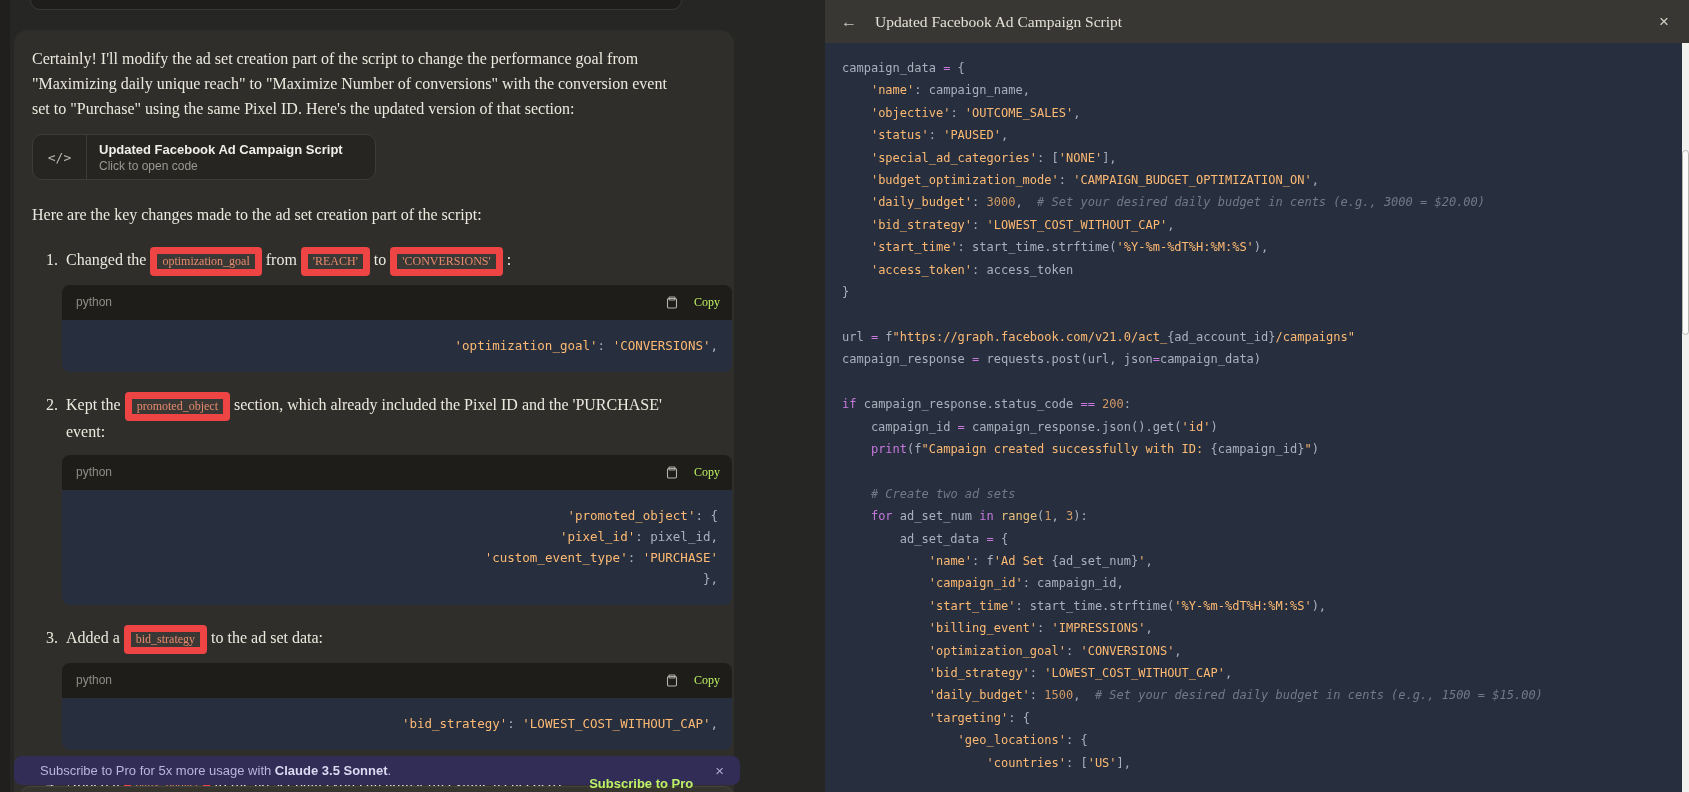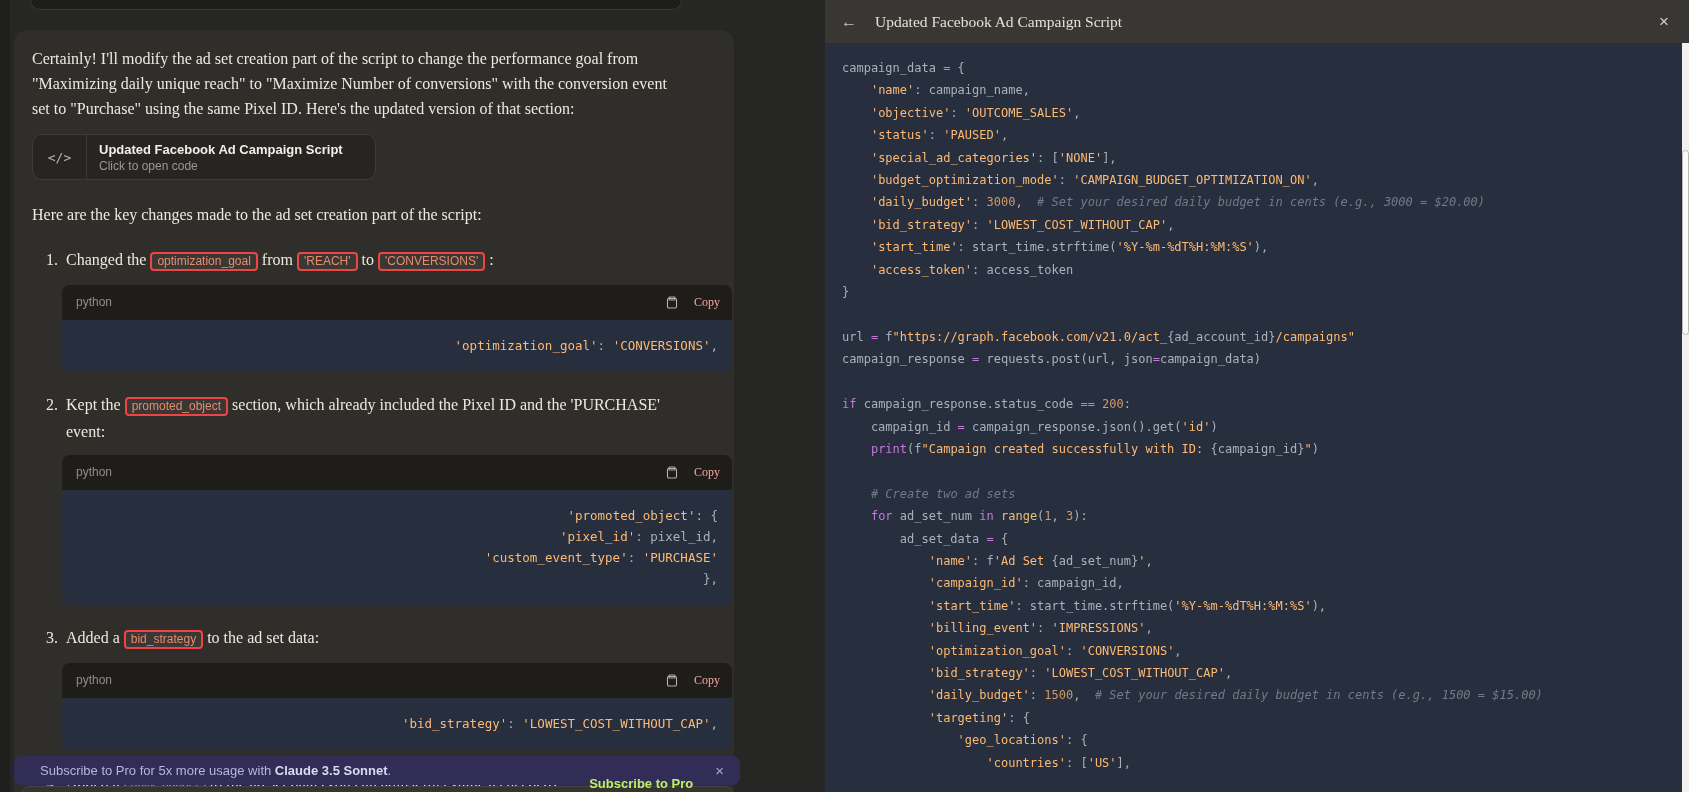--- a/index.html
+++ b/index.html
@@ -25,29 +25,29 @@
     font-family:"DejaVu Sans Mono", monospace; font-size:13px; }
   .artifact-meta { padding:7px 12px 0 12px; }
   .artifact-title { font-size:13px; font-weight:bold; color:#f1efe8; white-space:nowrap; }
   .artifact-sub { font-size:12px; color:#9c9992; margin-top:2px; }
 
   ol.changes { list-style:none; margin-top:14px; }
   ol.changes li { position:relative; padding-left:34px; margin-top:20px;
     font-family:"Liberation Serif", serif; font-size:16px; line-height:25px; color:#eceade;
     max-width:660px; }
   .li-num { position:absolute; left:14px; top:0; }
-  .inline-code { font-family:Liberation Sans, sans-serif; font-size:12px; color:#e78a6e;
-    background:#3a3834; border:2px solid #ef4444; border-radius:4px; padding:0 5px 1px 5px;
+  .inline-code { font-family:Liberation Serif, serif; font-size:12px; color:#e78a6e;
+    background:#3a3834; border:7px solid #ef4444; border-radius:4px; padding:0 5px 1px 5px;
     white-space:nowrap; }
 
   .code-block { margin-top:11px; margin-left:-4px; width:670px; border-radius:8px; overflow:hidden; }
   .code-head { height:35px; background:#1e1d1a; display:flex; align-items:center;
     justify-content:space-between; padding:0 12px 0 14px; }
   .code-lang { font-size:12px; color:#8f8d87; font-family:"Liberation Sans", sans-serif; }
-  .copy-btn { display:flex; align-items:center; gap:16px; font-size:12px; color:#fca5a5; cursor:pointer; }
+  .copy-btn { display:flex; align-items:center; gap:16px; font-size:12px; color:#bef264; cursor:pointer; }
   .copy-btn svg { display:block; }
   .code-body { background:#272e3d; padding:15px 14px 16px 16px;text-align:right; }
   .code-body pre, .art-code pre { font-family:"DejaVu Sans Mono", monospace; font-size:12.5px;
     line-height:21px; white-space:pre; }
 
   
   .tk-d { color:#a9b1bd; }
   .tk-s { color:#fdba74; }
   .tk-n { color:#d19a66; }
   .tk-k { color:#c678dd; }

